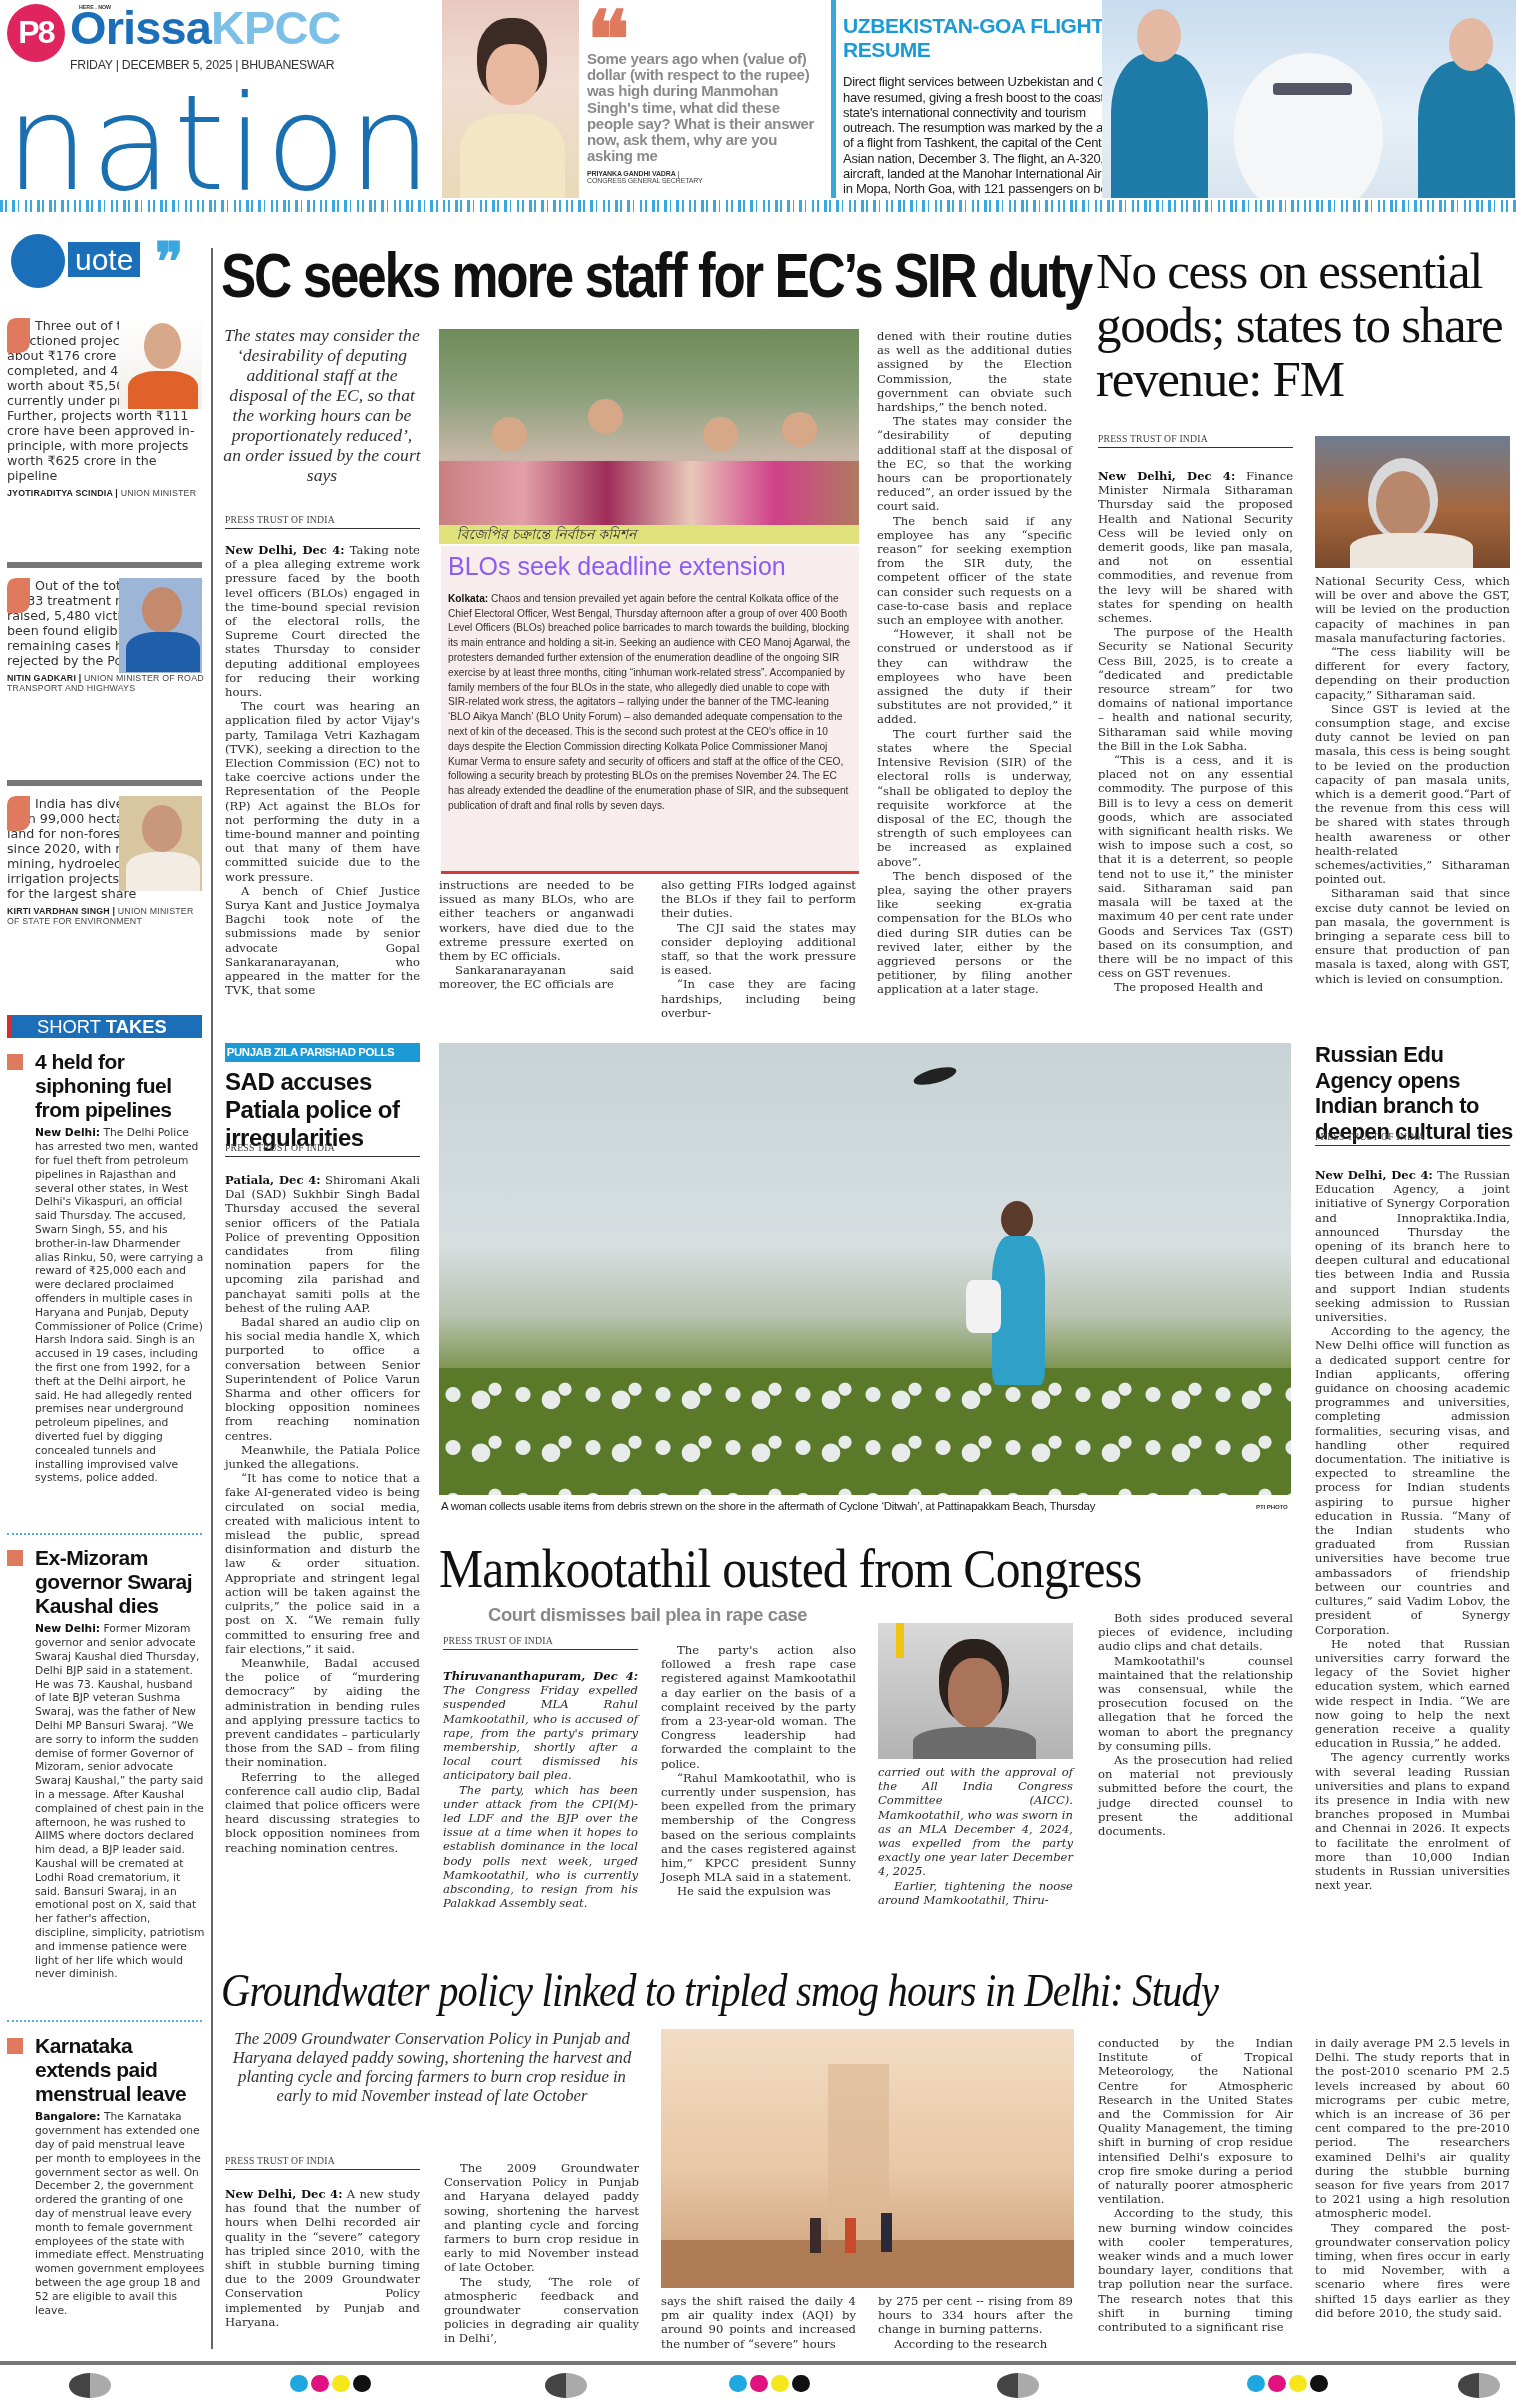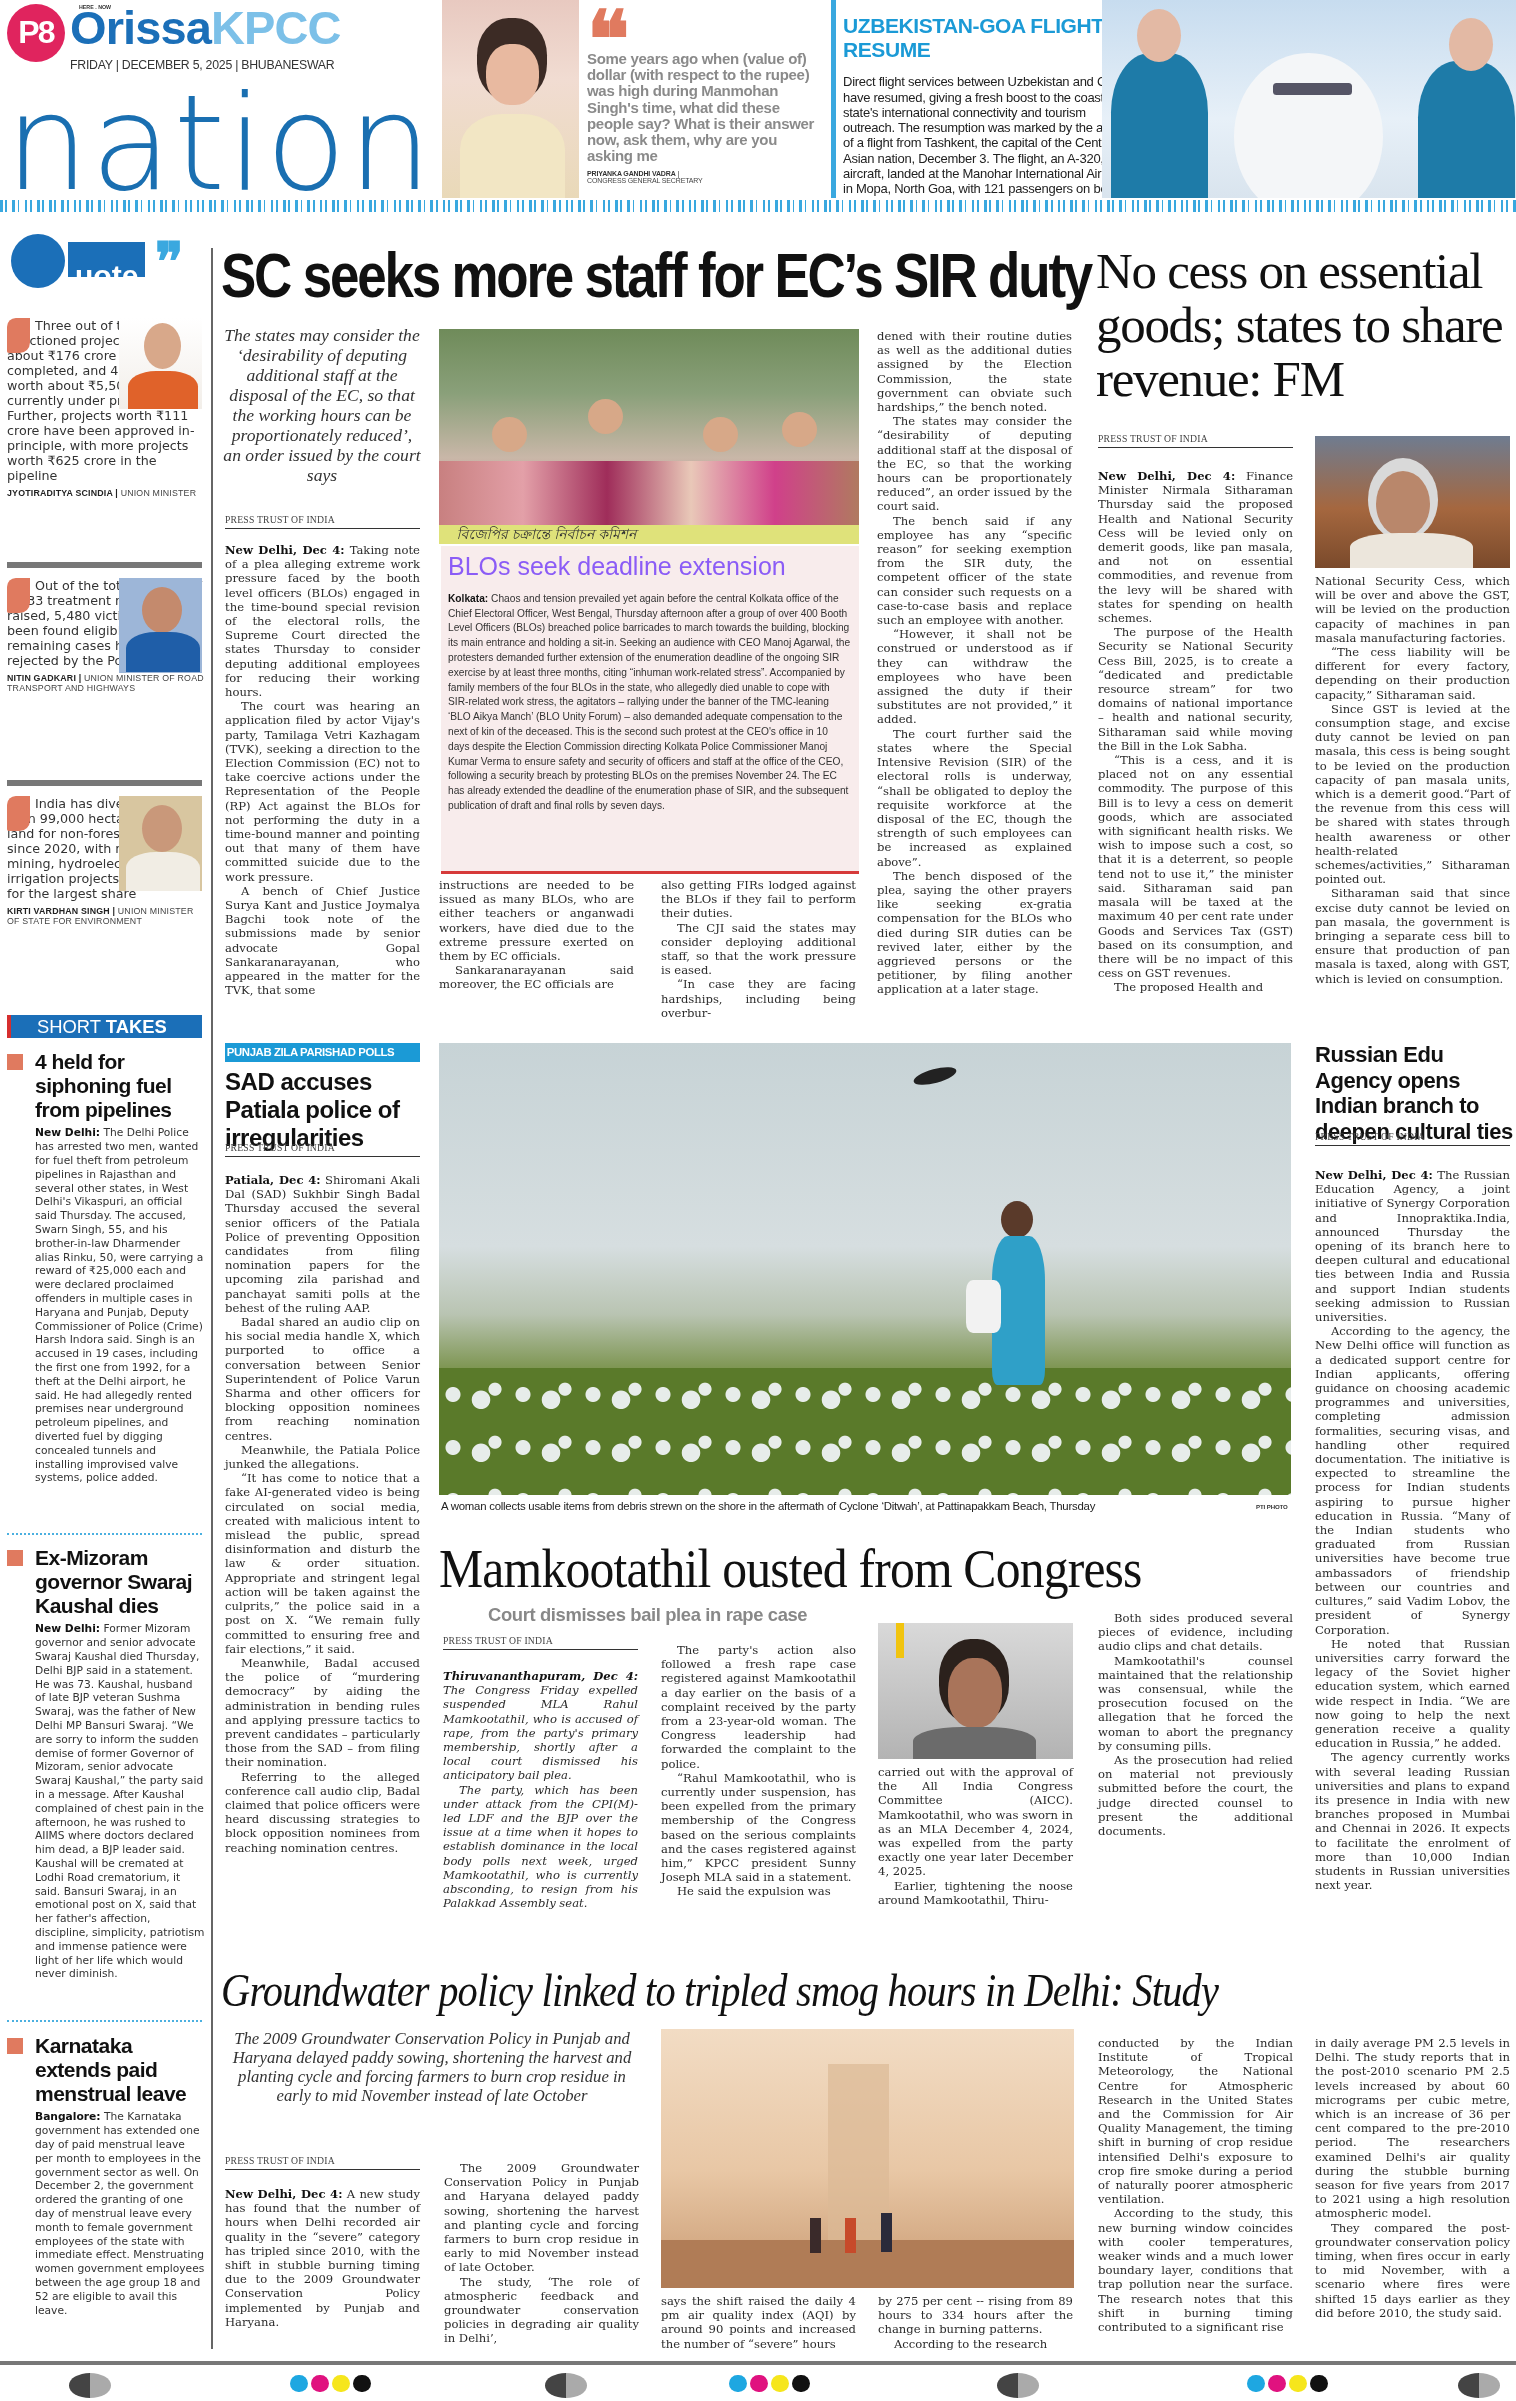--- a/index.html
+++ b/index.html
@@ -75,21 +75,21 @@
   <div style="position:absolute;left:316px;top:61px;width:97px;height:141px;background:#1e7ba8;border-radius:40% 40% 0 0;"></div>
   <div style="position:absolute;left:347px;top:17.6px;width:44px;height:53px;background:#e3b9a4;border-radius:50%;"></div>
 </div>
 
 <div class="abs stripe" style="left:0;top:200px;width:1517px;"></div>
 
 <div class="abs" style="left:7px;top:230px;width:198px;">
   <div style="position:relative;height:61px;">
     <div style="position:absolute;left:3.5px;top:3.5px;width:54px;height:54px;border-radius:50%;background:#1b6fb8;"></div>
     <div class="sans" style="position:absolute;left:8.8px;top:10.5px;width:44px;color:#fff;font-size:15px;line-height:15px;text-align:center;"></div>
-    <div class="sans" style="position:absolute;left:61px;top:12.3px;height:35px;padding:16px 7px;background:#1b6fb8;color:#fff;font-size:30px;line-height:35px;font-weight:bold;">uote</div>
+    <div class="sans" style="position:absolute;left:61px;top:12.3px;height:35px;padding:0 7px;background:#1b6fb8;color:#fff;font-size:30px;line-height:35px;">uote</div>
     <div style="position:absolute;left:148px;top:0;color:#3aa8df;font:bold 53px 'DejaVu Serif',serif;">❞</div>
   </div>
 </div>
 
 <div class="abs" style="left:7px;top:318px;width:198px;">
   <div class="abs photo" style="left:112px;top:0;width:83px;height:91px;background:linear-gradient(180deg,#fff 0%,#f2eee9 100%);">
     <div style="position:absolute;left:24.6px;top:5.3px;width:37px;height:46px;border-radius:50%;background:#d8a88a;"></div>
     <div style="position:absolute;left:8.8px;top:53px;width:70px;height:39px;background:#e0622a;border-radius:40% 40% 0 0;"></div>
   </div>
   <div class="st-square" style="position:absolute;left:0;top:0;width:23px;height:35px;border-radius:8.8px 0 10.5px 1.8px;"></div>
@@ -257,21 +257,21 @@
   <p>The party's action also followed a fresh rape case registered against Mamkootathil a day earlier on the basis of a complaint received by the party from a 23-year-old woman. The Congress leadership had forwarded the complaint to the police.</p>
   <p>“Rahul Mamkootathil, who is currently under suspension, has been expelled from the primary membership of the Congress based on the serious complaints and the cases registered against him,” KPCC president Sunny Joseph MLA said in a statement.</p>
   <p>He said the expulsion was</p>
 </div>
 <div class="abs photo" style="left:878px;top:1623px;width:195px;height:136px;background:linear-gradient(180deg,#d9d9d9 0%,#b3b3b3 100%);">
   <div style="position:absolute;left:17.6px;top:0;width:8.8px;height:35px;background:#f1c40f;"></div>
   <div style="position:absolute;left:61px;top:16px;width:70px;height:84px;border-radius:45%;background:#2b211c;"></div>
   <div style="position:absolute;left:70px;top:35px;width:54px;height:70px;border-radius:45%;background:#a9745a;"></div>
   <div style="position:absolute;left:35px;top:104px;width:123px;height:35px;background:#6b6b6b;border-radius:40% 40% 0 0;"></div>
 </div>
-<div class="abs body-text" style="left:878px;top:1765px;width:195px;">
+<div class="abs body-text" style="left:878px;top:1765px;width:195px;font-style:italic;">
   <p class="first">carried out with the approval of the All India Congress Committee (AICC). Mamkootathil, who was sworn in as an MLA December 4, 2024, was expelled from the party exactly one year later December 4, 2025.</p>
   <p>Earlier, tightening the noose around Mamkootathil, Thiru-</p>
 </div>
 <div class="abs body-text" style="left:1098px;top:1611px;width:195px;">
   <p>Both sides produced several pieces of evidence, including audio clips and chat details.</p>
   <p>Mamkootathil's counsel maintained that the relationship was consensual, while the prosecution focused on the allegation that he forced the woman to abort the pregnancy by consuming pills.</p>
   <p>As the prosecution had relied on material not previously submitted before the court, the judge directed counsel to present the additional documents.</p>
 </div>
 
 <div class="abs" style="left:221px;top:1962px;width:1296px;font-family:'Liberation Serif',serif;font-style:italic;font-size:47px;line-height:56px;color:#111;letter-spacing:-0.9px;transform:scaleX(0.86);transform-origin:left;white-space:nowrap;">Groundwater policy linked to tripled smog hours in Delhi: Study</div>

